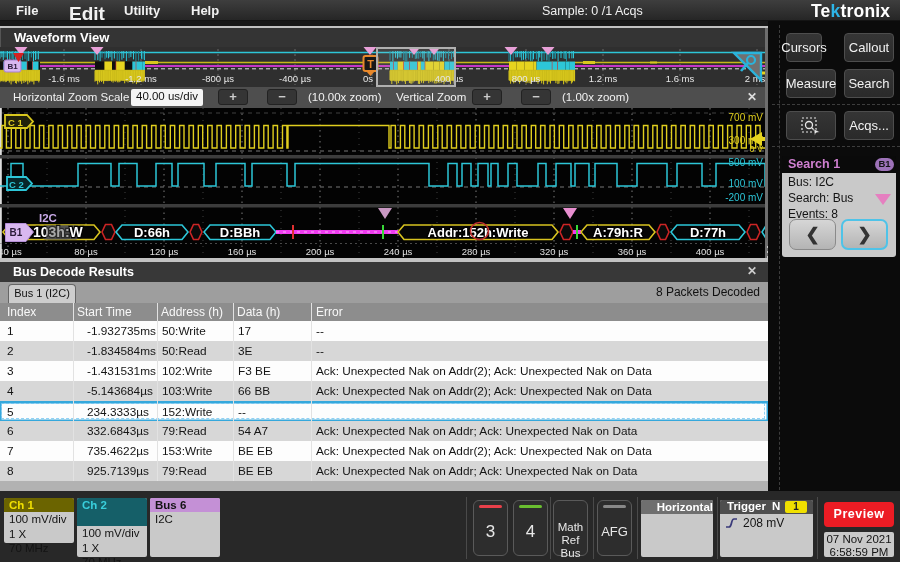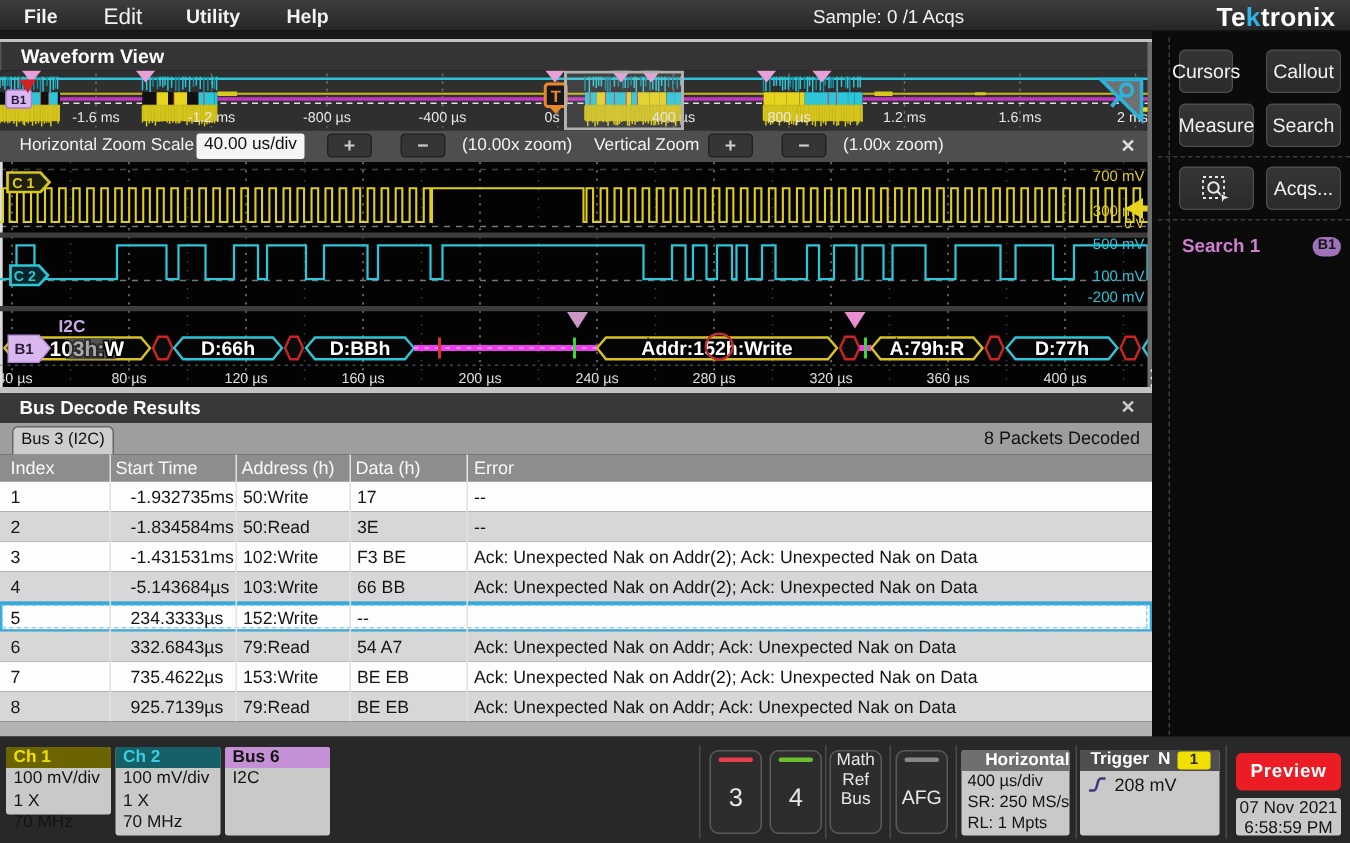--- a/index.html
+++ b/index.html
@@ -1,21 +1,21 @@
 <!DOCTYPE html>
 <html><head><meta charset="utf-8">
 <style>
 *{margin:0;padding:0;box-sizing:border-box}
 html,body{width:900px;height:562px;overflow:hidden;background:#181818;font-family:"Liberation Sans",sans-serif;position:relative}
 .abs{position:absolute}
 .btn{position:absolute;background:linear-gradient(#353535,#2a2a2a);border:1px solid #4d4d4d;border-radius:4px;color:#f2f2f2;font-size:13px;display:flex;align-items:center;justify-content:center}
 </style></head><body>
 <div class="abs" style="left:0;top:0;width:900px;height:21px;background:linear-gradient(#3e3e3e,#262626);border-bottom:1px solid #141414">
     <span class="abs" style="left:16px;top:3px;color:#f2f2f2;font-size:13px;font-weight:bold">File</span>
-    <span class="abs" style="left:69px;top:3px;color:#f2f2f2;font-size:15px;font-weight:normal">Edit</span>
+    <span class="abs" style="left:69px;top:3px;color:#f2f2f2;font-size:19px;font-weight:bold">Edit</span>
     <span class="abs" style="left:124px;top:3px;color:#f2f2f2;font-size:13px;font-weight:bold">Utility</span>
     <span class="abs" style="left:191px;top:3px;color:#f2f2f2;font-size:13px;font-weight:bold">Help</span>
     <span class="abs" style="left:542px;top:4px;color:#f0f0f0;font-size:12.5px">Sample: 0 /1 Acqs</span>
     <span class="abs" style="left:811px;top:1px;color:#fff;font-size:17.5px;font-weight:bold;letter-spacing:0.2px">Te<span style="color:#2db5e8">k</span>tronix</span>
   </div>
 <div class="abs" style="left:0;top:26px;width:768px;height:2px;background:#c2c2c2"></div>
 <div class="abs" style="left:0;top:28px;width:768px;height:19px;background:#343434;border-left:1px solid #555;border-right:1px solid #555">
     <span class="abs" style="left:13px;top:2px;color:#fff;font-size:13px;font-weight:bold">Waveform View</span>
   </div>
 <svg width="768" height="40" viewBox="0 0 768 40" style="position:absolute;left:0;top:47px" font-family="Liberation Sans, sans-serif">
@@ -484,21 +484,21 @@
 <div class="abs" style="left:765px;top:28px;width:5px;height:230px;background:#6e6e6e"></div>
 <div class="abs" style="left:766.5px;top:246px;width:2px;height:2px;border-radius:1px;background:#e8e8e8"></div>
 <div class="abs" style="left:766.5px;top:251px;width:2px;height:2px;border-radius:1px;background:#e8e8e8"></div>
 <div class="abs" style="left:766.5px;top:256px;width:2px;height:2px;border-radius:1px;background:#e8e8e8"></div>
 <div class="abs" style="left:0;top:258px;width:768px;height:4px;background:#c2c2c2"></div>
 <div class="abs" style="left:0;top:262px;width:768px;height:20px;background:#383838">
     <span class="abs" style="left:13px;top:3px;color:#fff;font-size:12.5px;font-weight:bold">Bus Decode Results</span>
     <span class="abs" style="left:747px;top:2px;color:#ccc;font-size:12px;font-weight:bold">✕</span>
   </div>
 <div class="abs" style="left:0;top:282px;width:768px;height:21px;background:#9e9e9e">
-    <span class="abs" style="left:8px;top:2px;width:68px;height:19px;background:#cdcdcd;border:1px solid #666;border-bottom:none;border-radius:4px 4px 0 0;color:#111;font-size:11px;text-align:center;padding-top:2px">Bus 3 (I2C)</span>
+    <span class="abs" style="left:8px;top:2px;width:68px;height:19px;background:#cdcdcd;border:1px solid #666;border-bottom:none;border-radius:4px 4px 0 0;color:#111;font-size:11px;text-align:center;padding-top:2px">Bus 1 (I2C)</span>
     <span class="abs" style="right:8px;top:3px;color:#111;font-size:12px">8 Packets Decoded</span>
   </div>
 <div class="abs" style="left:0;top:303px;width:768px;height:18px;background:#8d8d8d;color:#f8f8f8;font-size:12px">
     <span class="abs" style="left:7px;top:2px">Index</span>
     <span class="abs" style="left:77px;top:2px">Start Time</span>
     <span class="abs" style="left:161px;top:2px">Address (h)</span>
     <span class="abs" style="left:237px;top:2px">Data (h)</span>
     <span class="abs" style="left:316px;top:2px">Error</span>
   </div>
 <div class="abs" style="left:0;top:321px;width:768px;height:20px;background:#fdfdfd;color:#151515;font-size:11.8px">
@@ -575,56 +575,65 @@
 <svg width="24" height="22" viewBox="0 0 24 22">
 <rect x="3" y="3" width="14" height="14" fill="none" stroke="#e8e8e8" stroke-width="1.2" stroke-dasharray="2 2"></rect>
 <circle cx="10" cy="10" r="3.5" fill="none" stroke="#e8e8e8" stroke-width="1.3"></circle>
 <line x1="12.5" y1="12.5" x2="15.5" y2="15.5" stroke="#e8e8e8" stroke-width="1.3"></line>
 <polygon points="15,14 21,17 17,18 15.5,21" fill="#e8e8e8" stroke="#222" stroke-width="0.6"></polygon>
 </svg>
   </div>
 <div class="abs" style="left:782px;top:156px;width:114px;height:101px;background:#0a0a0a;border-radius:3px">
     <span class="abs" style="left:6px;top:1px;color:#cf7fd0;font-size:12.5px;font-weight:bold">Search 1</span>
     <span class="abs" style="left:93px;top:2px;width:19px;height:13px;background:#9d72b8;border-radius:7px;color:#141414;font-size:9.5px;font-weight:bold;text-align:center">B1</span>
+    <div class="abs" style="left:0;top:17px;width:114px;height:84px;background:#c9c9c9;border-radius:0 0 3px 3px;color:#141414;font-size:12px">
+      <span class="abs" style="left:6px;top:2px">Bus: I2C</span>
+      <span class="abs" style="left:6px;top:18px">Search: Bus</span>
+      <span class="abs" style="left:6px;top:34px">Events: 8</span>
+      <svg class="abs" style="left:92px;top:20px" width="18" height="13" viewBox="0 0 18 13">
+        <polygon points="1,1 17,1 9,12" fill="#e57fc0"></polygon>
+      </svg>
+      <div class="abs" style="left:7px;top:46px;width:47px;height:31px;background:linear-gradient(#d6d6d6,#b4b4b4);border:1px solid #8a8a8a;border-radius:7px;display:flex;align-items:center;justify-content:center;color:#333;font-size:17px;font-weight:bold">❮</div>
+      <div class="abs" style="left:59px;top:46px;width:47px;height:31px;background:linear-gradient(#d6d6d6,#b4b4b4);border:2px solid #4fc3e8;border-radius:7px;display:flex;align-items:center;justify-content:center;color:#333;font-size:17px;font-weight:bold">❯</div>
+    </div>
   </div>
 <div class="abs" style="left:0;top:491px;width:900px;height:71px;background:#282828"></div>
 <div class="abs" style="left:4px;top:498px;width:70px;height:45px;background:#c9c9c9;border-radius:2px">
     <div style="height:14px;background:#6b6400;border-radius:2px 2px 0 0;color:#f0e000;font-size:11.5px;font-weight:bold;padding:0px 0 0 5px;line-height:14px">Ch 1</div>
     <div style="padding:0px 0 0 5px;color:#141414;font-size:11.5px;line-height:14.5px">100 mV/div<br>1 X<br>70 MHz</div>
   </div>
 <div class="abs" style="left:77px;top:498px;width:70px;height:59px;background:#c9c9c9;border-radius:2px">
-    <div style="height:14px;background:#155f68;border-radius:2px 2px 0 0;color:#39cfdc;font-size:11.5px;font-weight:bold;padding:0px 0 0 5px;line-height:14px">Ch 2</div>
+    <div style="height:28px;background:#155f68;border-radius:2px 2px 0 0;color:#39cfdc;font-size:11.5px;font-weight:bold;padding:0px 0 0 5px;line-height:14px">Ch 2</div>
     <div style="padding:0px 0 0 5px;color:#141414;font-size:11.5px;line-height:14.5px">100 mV/div<br>1 X<br>70 MHz</div>
   </div>
 <div class="abs" style="left:150px;top:498px;width:70px;height:59px;background:#c9c9c9;border-radius:2px">
     <div style="height:14px;background:#c490d6;border-radius:2px 2px 0 0;color:#141414;font-size:11.5px;font-weight:bold;padding:0px 0 0 5px;line-height:14px">Bus 6</div>
     <div style="padding:0px 0 0 5px;color:#141414;font-size:11.5px;line-height:14.5px">I2C</div>
   </div>
 <div class="abs" style="left:466px;top:497px;width:1px;height:62px;background:#4a4a4a"></div>
 <div class="abs" style="left:550px;top:497px;width:1px;height:62px;background:#4a4a4a"></div>
 <div class="abs" style="left:593px;top:497px;width:1px;height:62px;background:#4a4a4a"></div>
 <div class="abs" style="left:637px;top:497px;width:1px;height:62px;background:#4a4a4a"></div>
 <div class="abs" style="left:717px;top:497px;width:1px;height:62px;background:#4a4a4a"></div>
 <div class="abs" style="left:817px;top:497px;width:1px;height:62px;background:#4a4a4a"></div>
 <div class="abs" style="left:473px;top:500px;width:35px;height:56px;background:#2d2d2d;border:1px solid #5a5a5a;border-radius:6px;text-align:center">
     <div style="margin:4px 5px 0 5px;height:3px;background:#e8404a;border-radius:2px"></div>
     <div style="color:#e8e8e8;font-size:17px;margin-top:14px">3</div>
   </div>
 <div class="abs" style="left:513px;top:500px;width:35px;height:56px;background:#2d2d2d;border:1px solid #5a5a5a;border-radius:6px;text-align:center">
     <div style="margin:4px 5px 0 5px;height:3px;background:#6abe30;border-radius:2px"></div>
     <div style="color:#e8e8e8;font-size:17px;margin-top:14px">4</div>
   </div>
-<div class="abs" style="left:553px;top:500px;width:35px;height:56px;background:#2d2d2d;border:1px solid #5a5a5a;border-radius:6px;color:#e8e8e8;font-size:11.5px;text-align:center;line-height:13px;padding-top:0">Math<br>Ref<br>Bus</div>
+<div class="abs" style="left:553px;top:500px;width:35px;height:56px;background:#2d2d2d;border:1px solid #5a5a5a;border-radius:6px;color:#e8e8e8;font-size:11.5px;text-align:center;line-height:13px;padding-top:20px">Math<br>Ref<br>Bus</div>
 <div class="abs" style="left:597px;top:500px;width:35px;height:56px;background:#2d2d2d;border:1px solid #5a5a5a;border-radius:6px;text-align:center">
     <div style="margin:4px 5px 0 5px;height:3px;background:#888;border-radius:2px"></div>
     <div style="color:#e8e8e8;font-size:13px;margin-top:16px">AFG</div>
   </div>
 <div class="abs" style="left:641px;top:500px;width:72px;height:57px;background:#c9c9c9;border-radius:2px">
     <div style="height:14px;background:#6f6f6f;color:#fff;font-size:11.5px;font-weight:bold;text-align:right;line-height:14px;border-radius:2px 2px 0 0">Horizontal</div>
-    <div style="padding:0 0 0 4px;color:#141414;font-size:11px;line-height:14.2px">400 µs/div<br>SR: 250 MS/s<br>RL: 1 Mpts</div>
   </div>
 <div class="abs" style="left:720px;top:500px;width:93px;height:57px;background:#c9c9c9;border-radius:2px">
     <div style="height:14px;background:#4e4e4e;border-radius:2px 2px 0 0">
       <span class="abs" style="left:7px;top:0px;color:#fff;font-size:11.5px;font-weight:bold">Trigger</span>
       <span class="abs" style="left:52px;top:0px;color:#fff;font-size:11.5px;font-weight:bold">N</span>
       <span class="abs" style="left:65px;top:1px;width:22px;height:12px;background:#f0e000;border-radius:2px;color:#222;font-size:10px;font-weight:bold;text-align:center;line-height:12px">1</span>
     </div>
     <div style="position:relative;color:#141414;font-size:12px">
       <svg style="position:absolute;left:5px;top:3px" width="13" height="12" viewBox="0 0 13 12">
         <path d="M1,10 L4,10 C7.5,10 5.5,2 9,2 L12,2" fill="none" stroke="#3a3a7a" stroke-width="1.7"></path>

